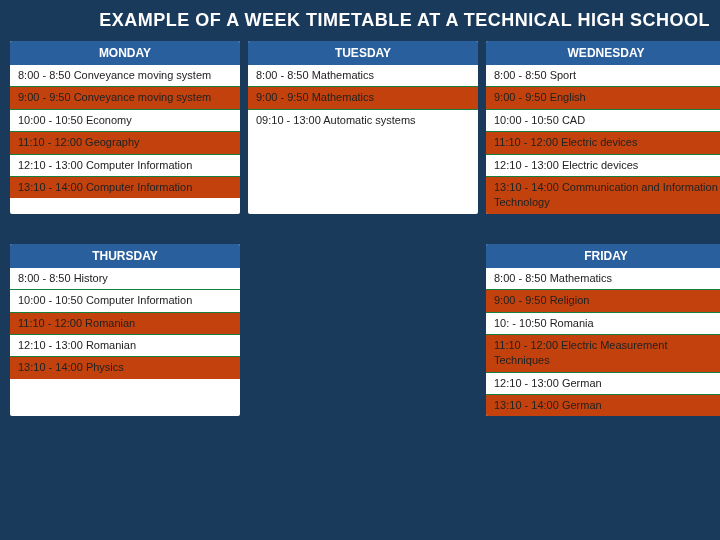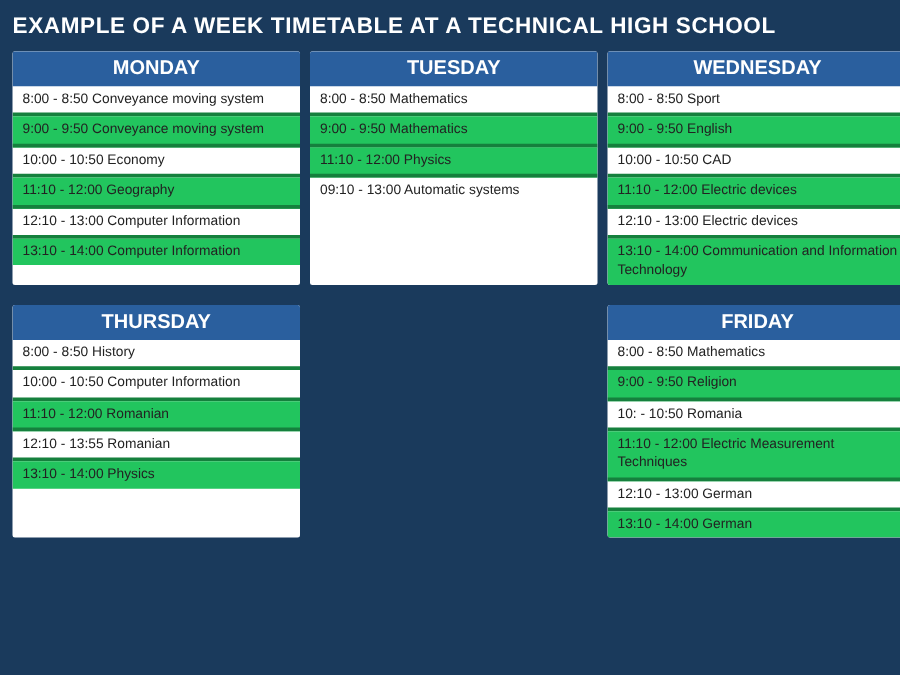--- a/index.html
+++ b/index.html
@@ -10,49 +10,50 @@
       height: 540px;
       overflow: hidden;
       padding: 10px;
     }
     .page-title {
       color: white;
       font-size: 18px;
       font-weight: bold;
       margin-bottom: 10px;
       letter-spacing: 0.5px;
+      text-align: right;
     }
     .main-grid {
       display: grid;
       grid-template-columns: 230px 230px 240px;
       grid-template-rows: auto auto;
       gap: 8px;
     }
     .day-block {
       background: white;
       border-radius: 2px;
       overflow: hidden;
     }
     .day-header {
       background: #2a5f9e;
       color: white;
       font-weight: bold;
-      font-size: 16px;
+      font-size: 12px;
       padding: 5px 8px;
       text-align: center;
     }
     .day-row {
       font-size: 11px;
       padding: 3px 8px;
       color: #222;
-      border-bottom: 3px solid #15803d;
+      border-bottom: 1px solid #15803d;
       line-height: 1.4;
     }
     .day-row:last-child { border-bottom: none; }
-    .day-row.alt { background: #22c55e; }
+    .day-row.alt { background: #c2410c; }
     
     .block-monday { grid-column: 1; grid-row: 1; }
     .block-tuesday { grid-column: 2; grid-row: 1; }
     .block-wednesday { grid-column: 3; grid-row: 1; }
     .bottom-row {
       display: grid;
       grid-template-columns: 230px 230px 240px;
       gap: 8px;
       margin-top: 0px;
     }
@@ -73,43 +74,42 @@
     <div class="day-row">10:00 - 10:50 Economy</div>
     <div class="day-row alt">11:10 - 12:00 Geography</div>
     <div class="day-row">12:10 - 13:00 Computer Information</div>
     <div class="day-row alt">13:10 - 14:00 Computer Information</div>
   </div>
 
   <div class="day-block block-tuesday">
     <div class="day-header">TUESDAY</div>
     <div class="day-row">8:00 - 8:50 Mathematics</div>
     <div class="day-row alt">9:00 - 9:50 Mathematics</div>
-    <div class="day-row alt">11:10 - 12:00 Physics</div>
     <div class="day-row">09:10 - 13:00 Automatic systems</div>
   </div>
 
   <div class="day-block block-wednesday">
     <div class="day-header">WEDNESDAY</div>
     <div class="day-row">8:00 - 8:50 Sport</div>
     <div class="day-row alt">9:00 - 9:50 English</div>
     <div class="day-row">10:00 - 10:50 CAD</div>
     <div class="day-row alt">11:10 - 12:00 Electric devices</div>
     <div class="day-row">12:10 - 13:00 Electric devices</div>
     <div class="day-row alt">13:10 - 14:00 Communication and Information Technology</div>
   </div>
 </div>
 
-<div class="bottom-row" style="margin-top:8px;">
+<div class="bottom-row" style="margin-top:22px;">
 
   <div class="day-block block-thursday">
     <div class="day-header">THURSDAY</div>
     <div class="day-row">8:00 - 8:50 History</div>
     <div class="day-row">10:00 - 10:50 Computer Information</div>
     <div class="day-row alt">11:10 - 12:00 Romanian</div>
-    <div class="day-row">12:10 - 13:55 Romanian</div>
+    <div class="day-row">12:10 - 13:00 Romanian</div>
     <div class="day-row alt">13:10 - 14:00 Physics</div>
   </div>
 
   <div></div>
 
   <div class="day-block block-friday">
     <div class="day-header">FRIDAY</div>
     <div class="day-row">8:00 - 8:50 Mathematics</div>
     <div class="day-row alt">9:00 - 9:50 Religion</div>
     <div class="day-row">10: - 10:50 Romania</div>

